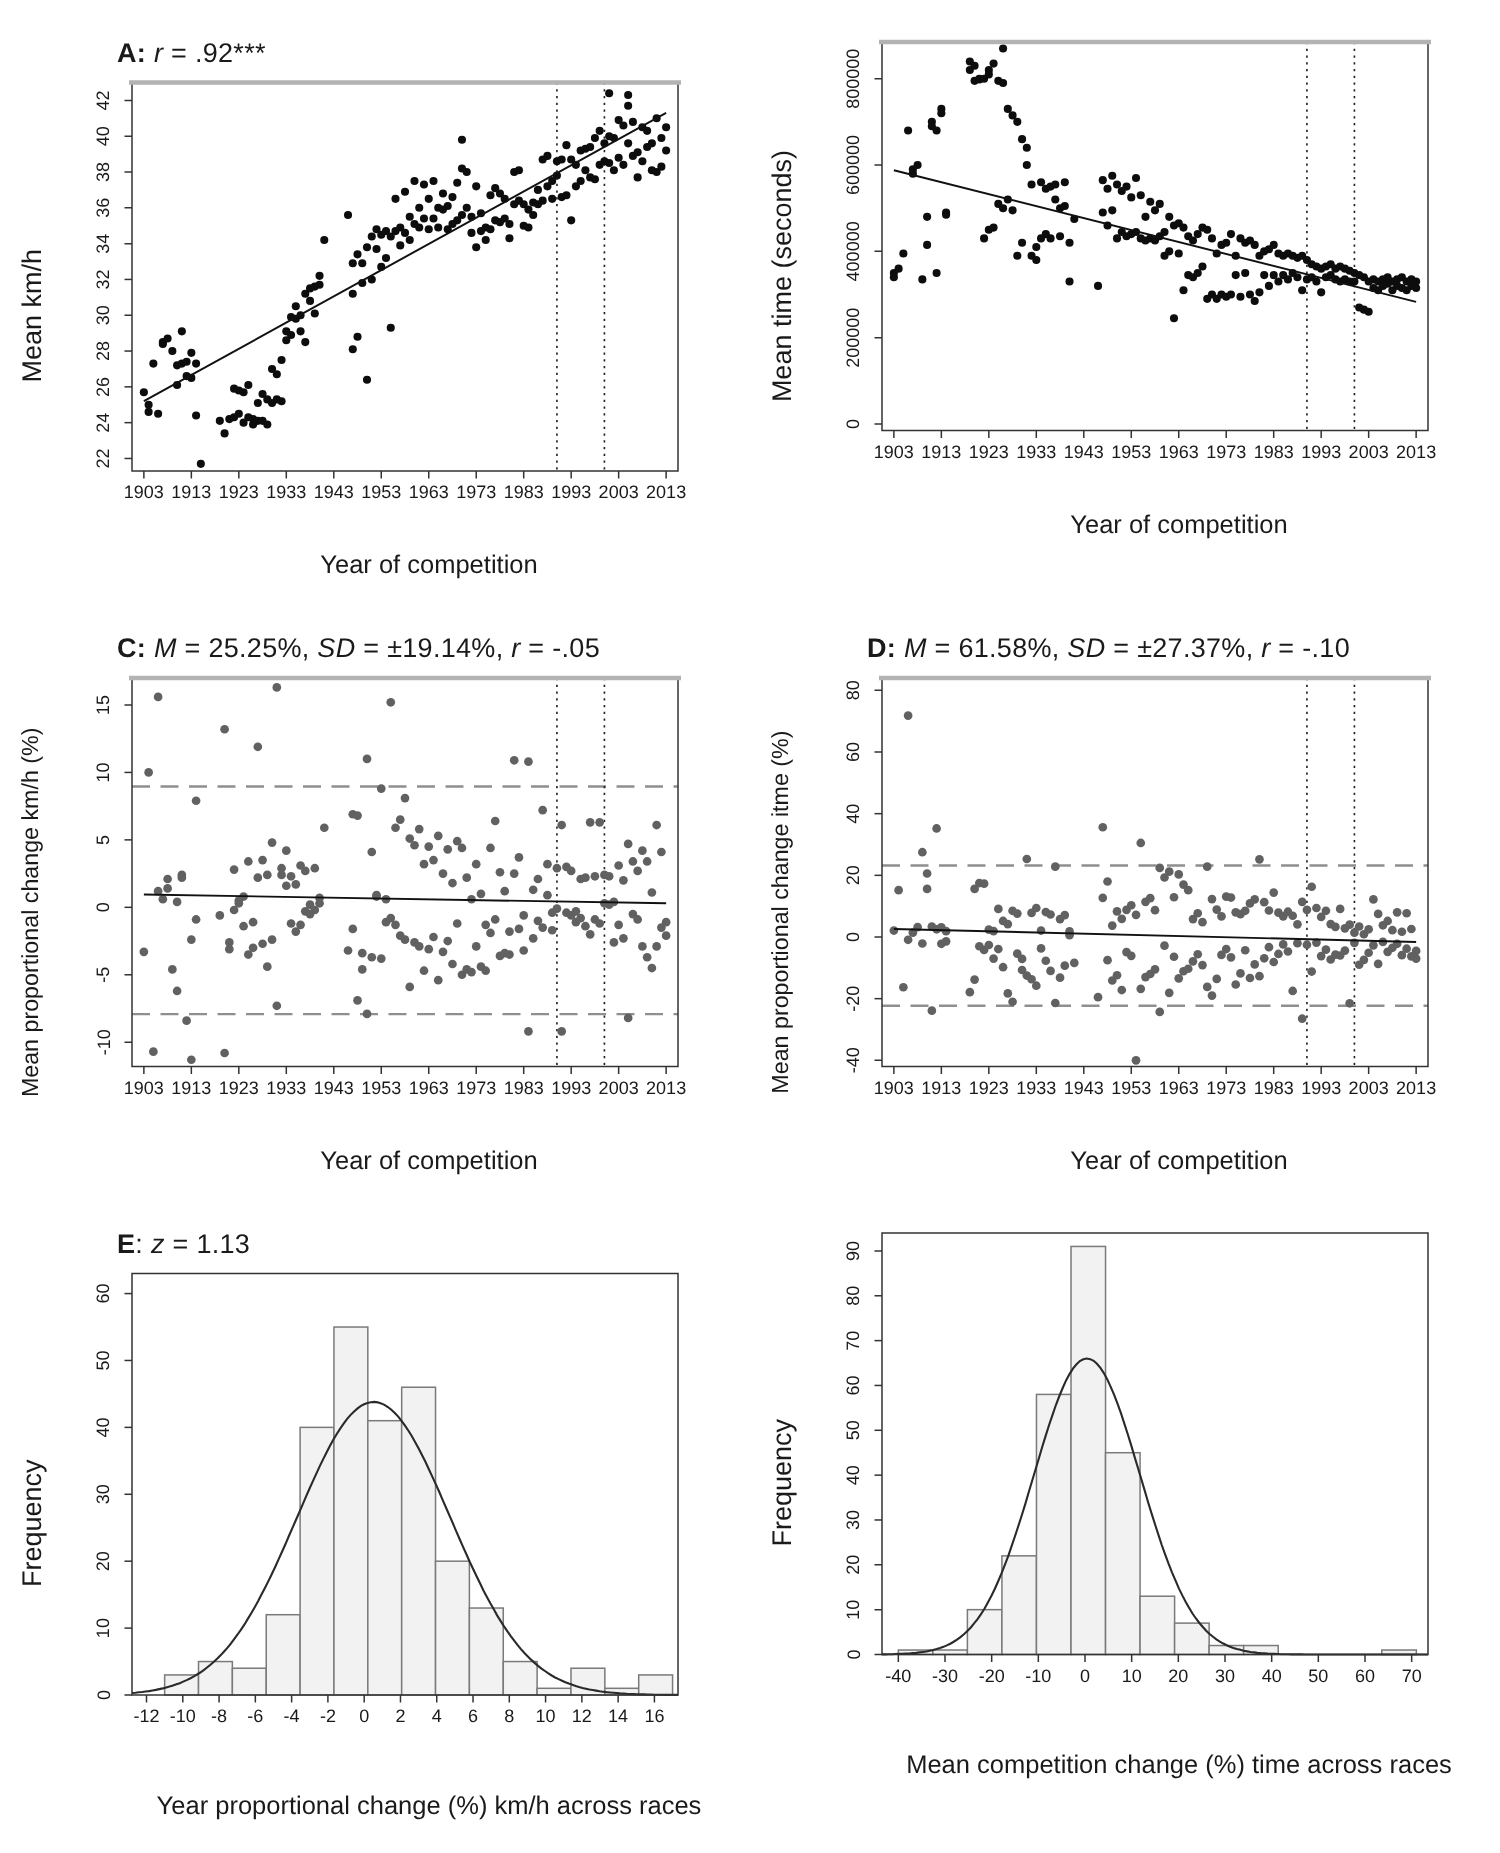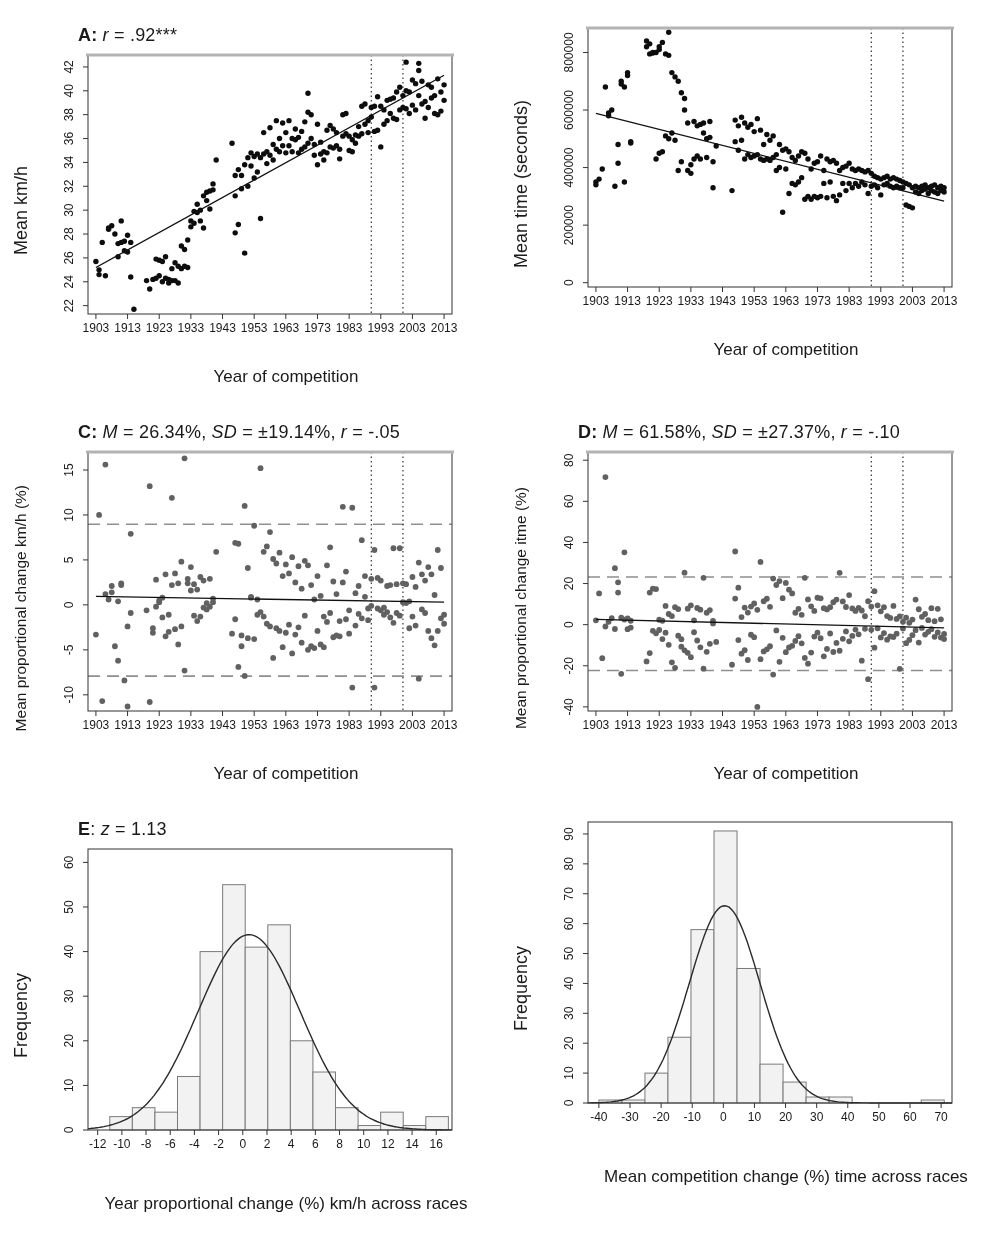--- a/index.html
+++ b/index.html
@@ -527,21 +527,21 @@
           <line x1="47" x2="52" y1="89.01666666666665" y2="89.01666666666665" stroke="#333" stroke-width="1"></line>
           <text x="37" y="89.01666666666665" font-size="12" font-family="&quot;Liberation Sans&quot;,sans-serif" fill="#1a1a1a" text-anchor="middle" transform="rotate(-90 37 89.01666666666665)">600000</text>
           <line x1="47" x2="52" y1="31.46111111111111" y2="31.46111111111111" stroke="#333" stroke-width="1"></line>
           <text x="37" y="31.46111111111111" font-size="12" font-family="&quot;Liberation Sans&quot;,sans-serif" fill="#1a1a1a" text-anchor="middle" transform="rotate(-90 37 31.46111111111111)">800000</text>
         </svg>
     </div>
     <div class="xlab">Year of competition</div>
   </figure>
 
   <figure class="panel" style="margin:0">
-    <div class="panel-title"><span class="b">C:  </span><span style="font-style: italic;">M</span><span> = 26.34%, </span><span style="font-style: italic;">SD</span><span> = ±19.14%, </span><span style="font-style: italic;">r</span><span> = -.05</span></div>
+    <div class="panel-title"><span class="b">C:  </span><span style="font-style: italic;">M</span><span> = 25.25%, </span><span style="font-style: italic;">SD</span><span> = ±19.14%, </span><span style="font-style: italic;">r</span><span> = -.05</span></div>
     <div class="panel-body">
       <div class="ylab small">Mean proportional change km/h (%)</div>
       <svg width="425" height="300">
           <line x1="52" x2="416" y1="79.30416666666667" y2="79.30416666666667" stroke="#8f8f8f" stroke-width="1.6" stroke-dasharray="12,7"></line>
           <line x1="52" x2="416" y1="231.10694444444442" y2="231.10694444444442" stroke="#8f8f8f" stroke-width="1.6" stroke-dasharray="12,7"></line>
           <line x1="335.2869565217391" x2="335.2869565217391" y1="7" y2="266" stroke="#222" stroke-width="1.1" stroke-dasharray="1.5,3"></line>
           <line x1="366.9391304347826" x2="366.9391304347826" y1="7" y2="266" stroke="#222" stroke-width="1.1" stroke-dasharray="1.5,3"></line>
           <circle cx="59.91304347826087" cy="189.55902777777777" r="2.9" fill="#616161"></circle>
           <circle cx="63.07826086956522" cy="69.95138888888889" r="2.9" fill="#616161"></circle>
           <circle cx="66.24347826086957" cy="256.10763888888886" r="2.9" fill="#616161"></circle>

